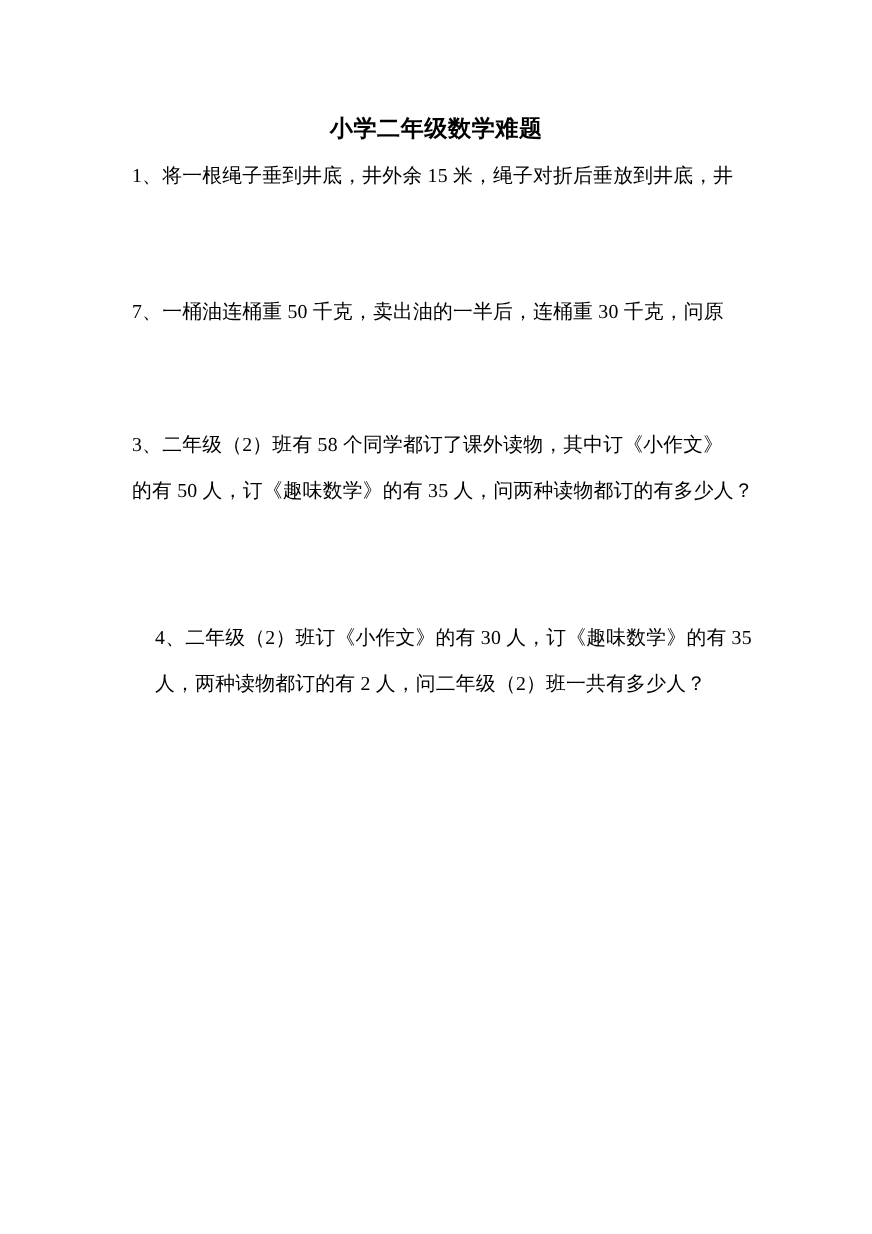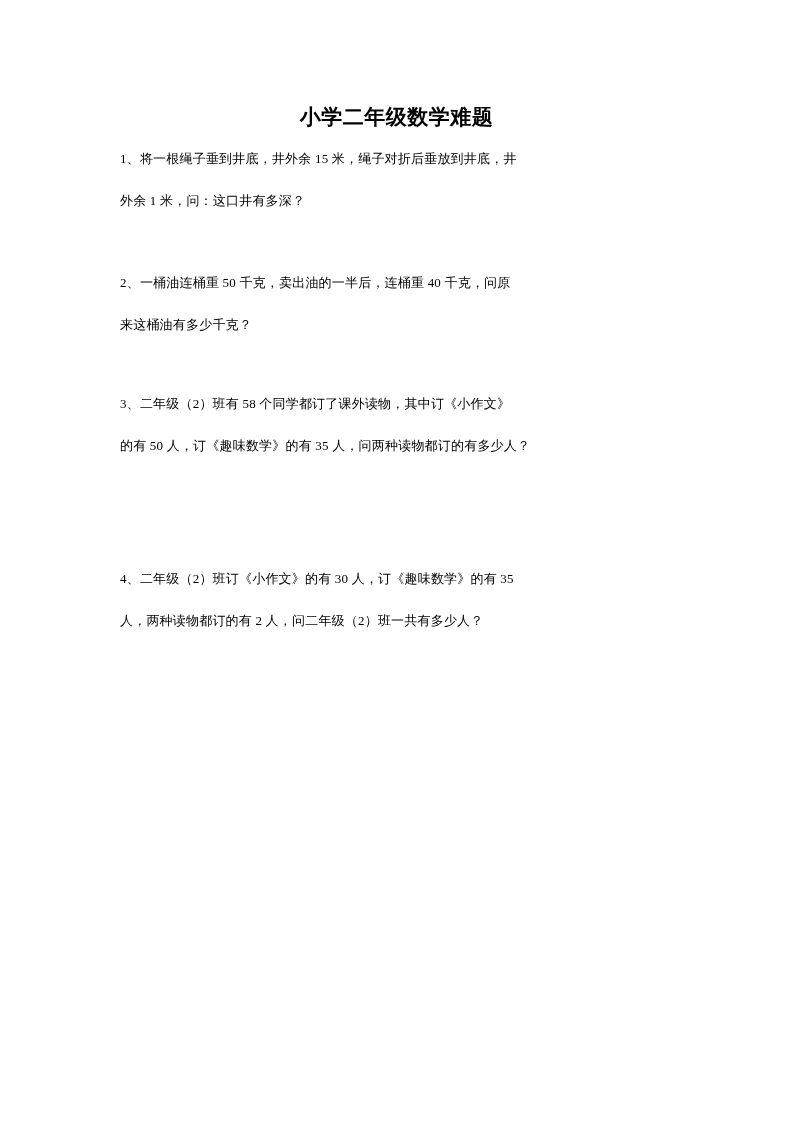--- a/index.html
+++ b/index.html
@@ -31,52 +31,50 @@
       text-align: center;
       font-size: 21px;
       font-weight: bold;
       letter-spacing: 0.5px;
       line-height: 28px;
     }
     .question {
       position: absolute;
       left: 120px;
       width: 560px;
-      font-size: 13px;
+      font-size: 18px;
       line-height: 42px;
       text-align: justify;
       text-align-last: left;
       letter-spacing: 0.2px;
     }
     .line {
       display: block;
       white-space: nowrap;
       height: 42px;
     }
     #q1 { top: 138px; }
     #q2 { top: 262px; }
     #q3 { top: 383px; }
-    #q4 { top: 558px; }
+    #q4 { top: 558px; margin-left: 21px; }
     #q5 { top: 733px; }
     #q6 { top: 890px; }
   </style>
 </head>
 <body>
 
 <div class="page">
   <div class="title">小学二年级数学难题</div>
 
   <div class="question" id="q1">
     <span class="line">1、将一根绳子垂到井底，井外余 15 米，绳子对折后垂放到井底，井</span>
-    <span class="line">外余 1 米，问：这口井有多深？</span>
   </div>
 
   <div class="question" id="q2">
-    <span class="line">2、一桶油连桶重 50 千克，卖出油的一半后，连桶重 40 千克，问原</span>
-    <span class="line">来这桶油有多少千克？</span>
+    <span class="line">7、一桶油连桶重 50 千克，卖出油的一半后，连桶重 30 千克，问原</span>
   </div>
 
   <div class="question" id="q3">
     <span class="line">3、二年级（2）班有 58 个同学都订了课外读物，其中订《小作文》</span>
     <span class="line">的有 50 人，订《趣味数学》的有 35 人，问两种读物都订的有多少人？</span>
   </div>
 
   <div class="question" id="q4">
     <span class="line">4、二年级（2）班订《小作文》的有 30 人，订《趣味数学》的有 35</span>
     <span class="line">人，两种读物都订的有 2 人，问二年级（2）班一共有多少人？</span>

